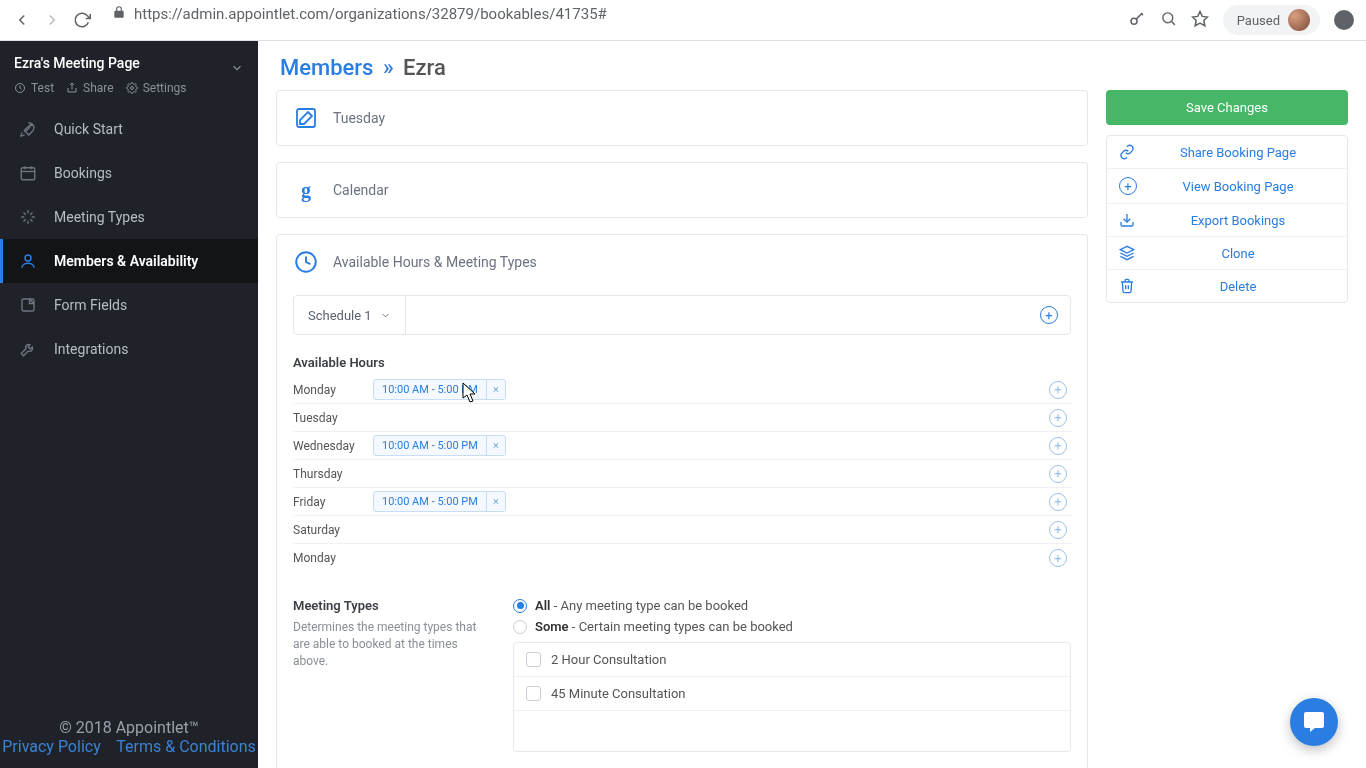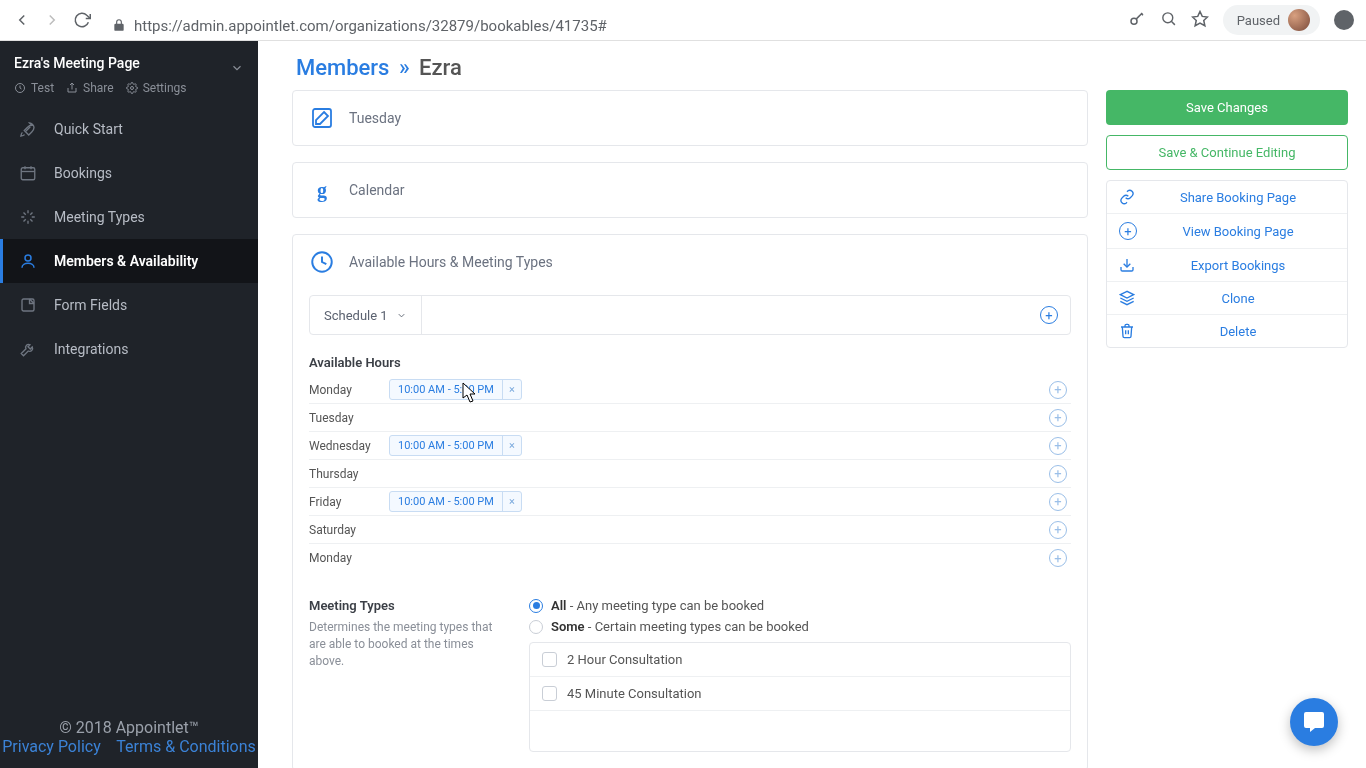--- a/index.html
+++ b/index.html
@@ -3,30 +3,30 @@
 <meta charset="utf-8">
 <style>
 * { box-sizing: border-box; margin: 0; padding: 0; }
 body { font-family: -apple-system, BlinkMacSystemFont, "Segoe UI", Roboto, Helvetica, Arial, sans-serif; font-size: 14px; color: #333; background: #fff; overflow: hidden; }
 
 
 .browser-bar { height: 41px; display: flex; align-items: center; padding: 0 12px; gap: 10px; border-bottom: 1px solid #e0e0e0; background: #fff; }
 .nav-arrow { width: 20px; height: 20px; display: flex; align-items: center; justify-content: center; color: #5f6368; cursor: pointer; }
 .nav-arrow.disabled { color: #bdbdbd; }
 .reload-icon { width: 18px; height: 18px; color: #5f6368; }
-.url-bar { flex: 1; display: flex; align-items: flex-end; gap: 8px; padding: 0 10px; height: 30px; }
+.url-bar { flex: 1; display: flex; align-items: flex-start; gap: 8px; padding: 0 10px; height: 30px; }
 .lock-icon { color: #5f6368; }
 .url-text { color: #5f6368; font-size: 15px; }
 .br-icons { display: flex; align-items: center; gap: 14px; color: #5f6368; }
 .paused-pill { background: #f1f3f4; border-radius: 16px; padding: 4px 10px 4px 14px; display: flex; align-items: center; gap: 8px; font-size: 13px; color: #5f6368; }
 .avatar-sm { width: 22px; height: 22px; border-radius: 50%; background: radial-gradient(circle at 30% 30%, #d8a080, #7a4a3a); }
 .badge-circle { width: 20px; height: 20px; border-radius: 50%; background: #5f6368; }
 
 
-.app { display: flex; height: 727px; gap: 16px; }
+.app { display: flex; height: 727px; }
 .sidebar { width: 258px; background: #1f2329; color: #cfd3da; display: flex; flex-direction: column; }
 .sb-header { padding: 14px 14px 6px 14px; position: relative; }
 .sb-title { color: #fff; font-size: 14px; font-weight: 500; }
 .sb-chevron { position: absolute; right: 14px; top: 20px; color: #8a8f98; }
 .sb-actions { display: flex; gap: 12px; padding: 4px 14px 12px 14px; font-size: 12px; color: #8a8f98; text-align: right; }
 .sb-action { display: flex; align-items: center; gap: 5px; cursor: pointer; }
 
 .nav { list-style: none; }
 .nav li { display: flex; align-items: center; gap: 16px; padding: 12px 18px; font-size: 14px; color: #b7bcc5; cursor: pointer; }
 .nav li.active { background: #121418; color: #fff; border-left: 3px solid #2a7de1; padding-left: 15px; font-weight: 600; }
@@ -385,21 +385,20 @@
                   <div class="check-pad"></div>
                 </div>
               </div>
             </div>
           </div>
         </div>
       </div>
 
       <div class="right-col">
         <div class="btn btn-primary">Save Changes</div>
-        <div class="btn btn-outline-green">Save &amp; Continue Editing</div>
         <div class="action-list">
           <div class="action-item">
               <span class="aico">
                 <svg width="16" height="16" viewBox="0 0 24 24" fill="none" stroke="currentColor" stroke-width="2">
                   <path d="M10 13a5 5 0 0 0 7 0l3-3a5 5 0 0 0-7-7l-1 1"></path>
                   <path d="M14 11a5 5 0 0 0-7 0l-3 3a5 5 0 0 0 7 7l1-1"></path>
                 </svg>
               </span>
               <span class="alabel">Share Booking Page</span>
             </div>

